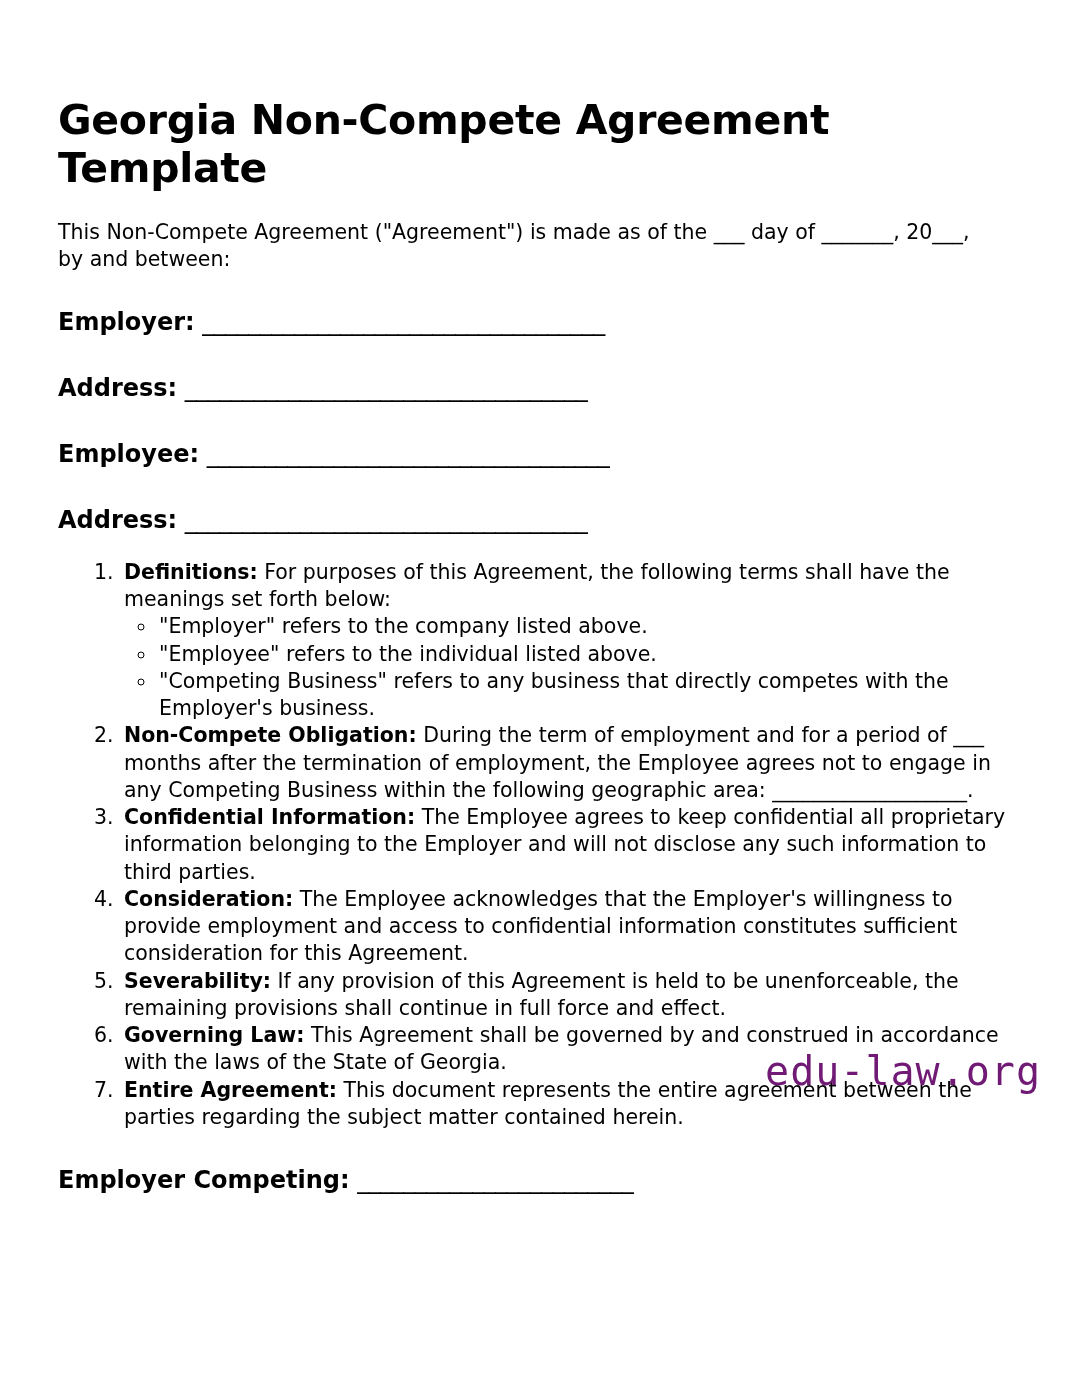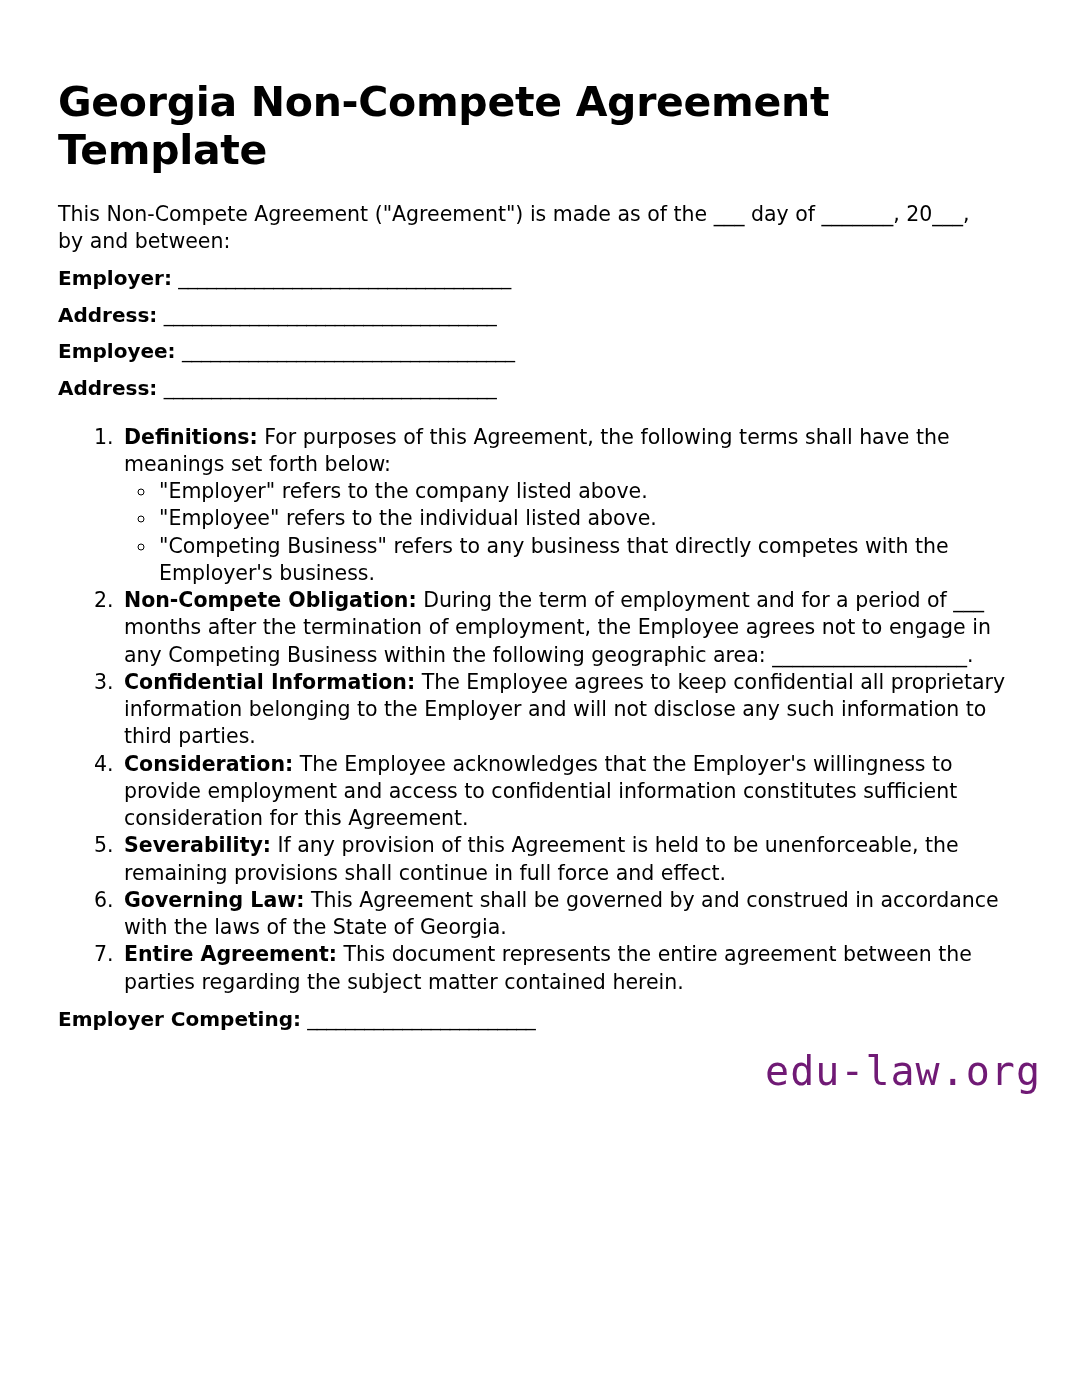--- a/index.html
+++ b/index.html
@@ -13,40 +13,40 @@
     font-family: "DejaVu Sans", sans-serif;
     color: #000000;
     position: relative;
     overflow: hidden;
   }
   .page {
     position: relative;
     width: 1075px;
     height: 1112px;
     box-sizing: border-box;
-    padding: 64px 58px 0 58px;
+    padding: 82px 58px 0 58px;
   }
   .doc-title {
     font-size: 41px;
     font-weight: bold;
     line-height: 1.18;
     letter-spacing: -0.3px;
     margin: 14px 0 0 0;
     max-width: 880px;
   }
   p.para {
     font-size: 20.5px;
     line-height: 1.33;
     margin: 26px 0 0 0;
     max-width: 930px;
   }
   p.field {
-    font-size: 20px;
+    font-size: 24px;
     line-height: 1.33;
-    margin: 10px 0 0 0;
+    margin: 34px 0 0 0;
   }
   p.field .lbl {
     font-weight: bold;
   }
   p.small-and {
     font-size: 20.5px;
     margin: 26px 0 0 0;
   }
   .blank {
     font-family: "DejaVu Sans", sans-serif;

